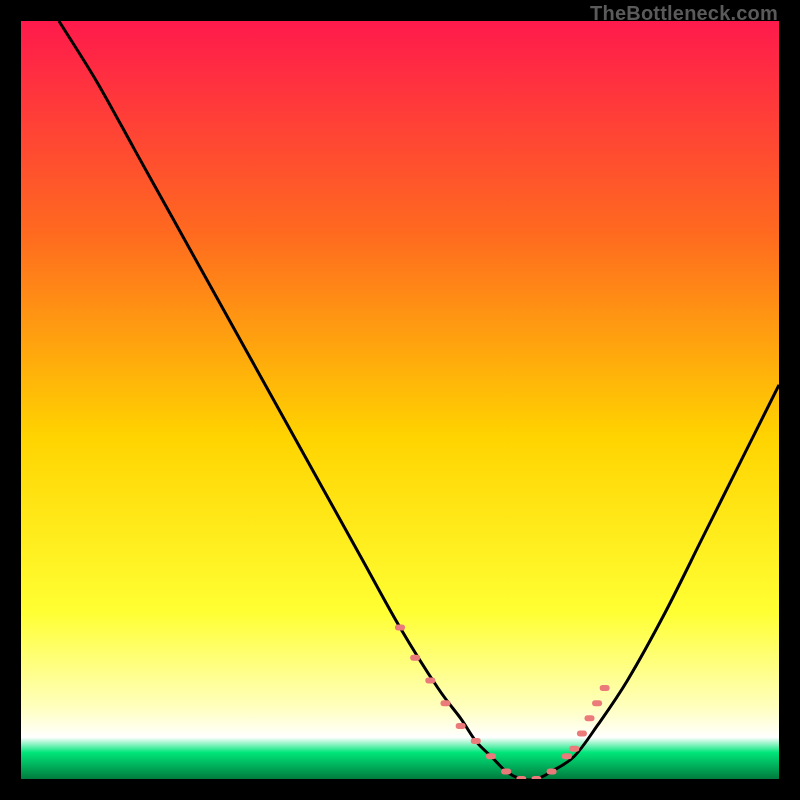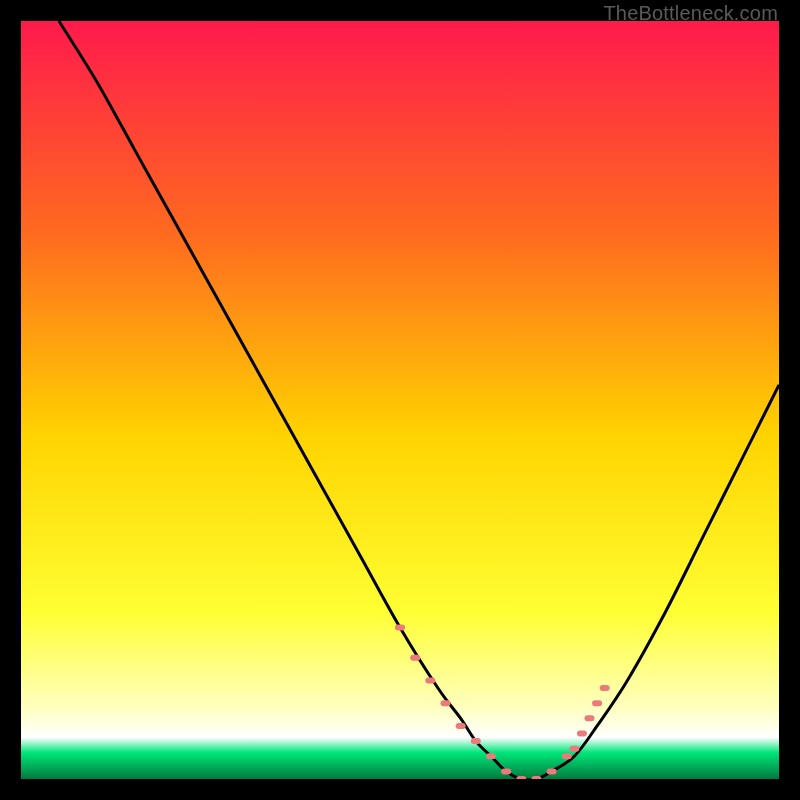--- a/index.html
+++ b/index.html
@@ -34,21 +34,21 @@
     width: 758px;
     height: 758px;
     overflow: visible;
   }
   .watermark {
     position: absolute;
     top: 2px;
     right: 22px;
     font-family: Arial, Helvetica, sans-serif;
     font-size: 20px;
-    font-weight: 400;
+    font-weight: 700;
     color: #5a5a5a;
     letter-spacing: 0.2px;
     margin-left: 43px;
   }
 </style>
 </head>
 <body>
 
 <div class="stage">
   <div class="plot">

